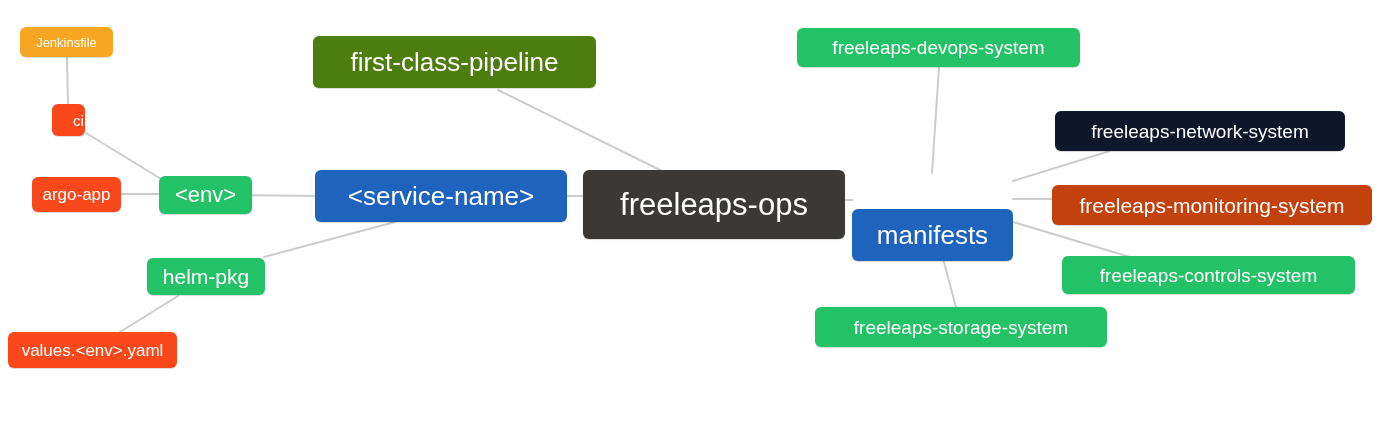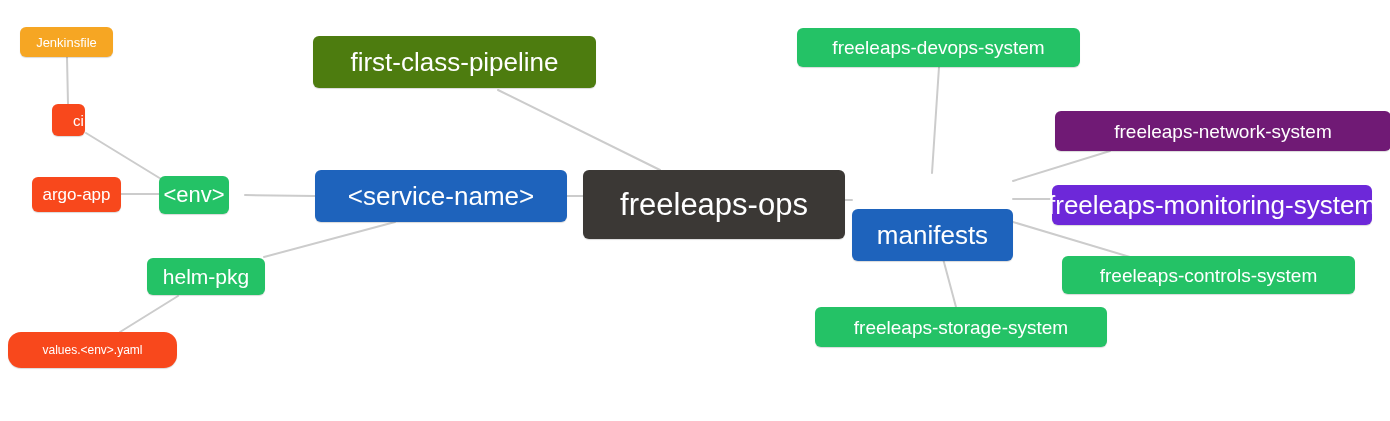--- a/index.html
+++ b/index.html
@@ -57,26 +57,26 @@
       <line x1="932" y1="173" x2="939" y2="67" stroke="#cccccc"></line>
       <line x1="1013" y1="181" x2="1110" y2="151" stroke="#cccccc"></line>
       <line x1="1013" y1="199" x2="1052" y2="199" stroke="#cccccc"></line>
       <line x1="1013" y1="222" x2="1130" y2="257" stroke="#cccccc"></line>
       <line x1="934" y1="225" x2="956" y2="307" stroke="#cccccc"></line>
     </svg>
   <div id="nodes">
       <div class="node" style="left: 20px; top: 27px; width: 93px; height: 30px; font-size: 13px; background: rgb(246, 166, 35);">Jenkinsfile</div>
       <div class="node" style="left: 52px; top: 104px; width: 33px; height: 32px; font-size: 15px; background: rgb(248, 72, 28); padding-left: 20px;">ci</div>
       <div class="node" style="left: 32px; top: 177px; width: 89px; height: 35px; font-size: 17px; background: rgb(248, 72, 28);">argo-app</div>
-      <div class="node" style="left: 159px; top: 176px; width: 70px; height: 38px; font-size: 22px; background: rgb(36, 194, 102);">&lt;env&gt;</div>
+      <div class="node" style="left: 159px; top: 176px; width: 93px; height: 38px; font-size: 22px; background: rgb(36, 194, 102);">&lt;env&gt;</div>
       <div class="node" style="left: 313px; top: 36px; width: 283px; height: 52px; font-size: 26px; background: #4d7c0f;">first-class-pipeline</div>
       <div class="node" style="left: 315px; top: 170px; width: 252px; height: 52px; font-size: 26px; background: rgb(30, 99, 188);">&lt;service-name&gt;</div>
       <div class="node" style="left: 583px; top: 170px; width: 262px; height: 69px; font-size: 31px; background: rgb(59, 56, 53);">freeleaps-ops</div>
       <div class="node" style="left: 852px; top: 173px; width: 161px; height: 52px; font-size: 26px; background: rgb(30, 99, 188); margin-top: 36px;">manifests</div>
       <div class="node" style="left: 147px; top: 258px; width: 118px; height: 37px; font-size: 21px; background: rgb(36, 194, 102);">helm-pkg</div>
-      <div class="node" style="left: 8px; top: 332px; width: 169px; height: 36px; font-size: 12px; background: rgb(248, 72, 28); border-radius: 13px;">values.&lt;env&gt;.yaml</div>
+      <div class="node" style="left: 8px; top: 332px; width: 169px; height: 36px; font-size: 17px; background: rgb(248, 72, 28);">values.&lt;env&gt;.yaml</div>
       <div class="node" style="left: 797px; top: 28px; width: 283px; height: 39px; font-size: 19px; background: rgb(36, 194, 102);">freeleaps-devops-system</div>
-      <div class="node" style="left: 1055px; top: 111px; width: 336px; height: 40px; font-size: 19px; background: #701a75;">freeleaps-network-system</div>
-      <div class="node" style="left: 1052px; top: 185px; width: 320px; height: 40px; font-size: 26px; background: #6d28d9;">freeleaps-monitoring-system</div>
+      <div class="node" style="left: 1055px; top: 111px; width: 290px; height: 40px; font-size: 19px; background: #0f172a;">freeleaps-network-system</div>
+      <div class="node" style="left: 1052px; top: 185px; width: 320px; height: 40px; font-size: 21px; background: #c2410c;">freeleaps-monitoring-system</div>
       <div class="node" style="left: 1062px; top: 256px; width: 293px; height: 38px; font-size: 19px; background: rgb(36, 194, 102);">freeleaps-controls-system</div>
       <div class="node" style="left: 815px; top: 307px; width: 292px; height: 40px; font-size: 19px; background: rgb(36, 194, 102);">freeleaps-storage-system</div>
     </div>
 </div>
 
 </body></html>

